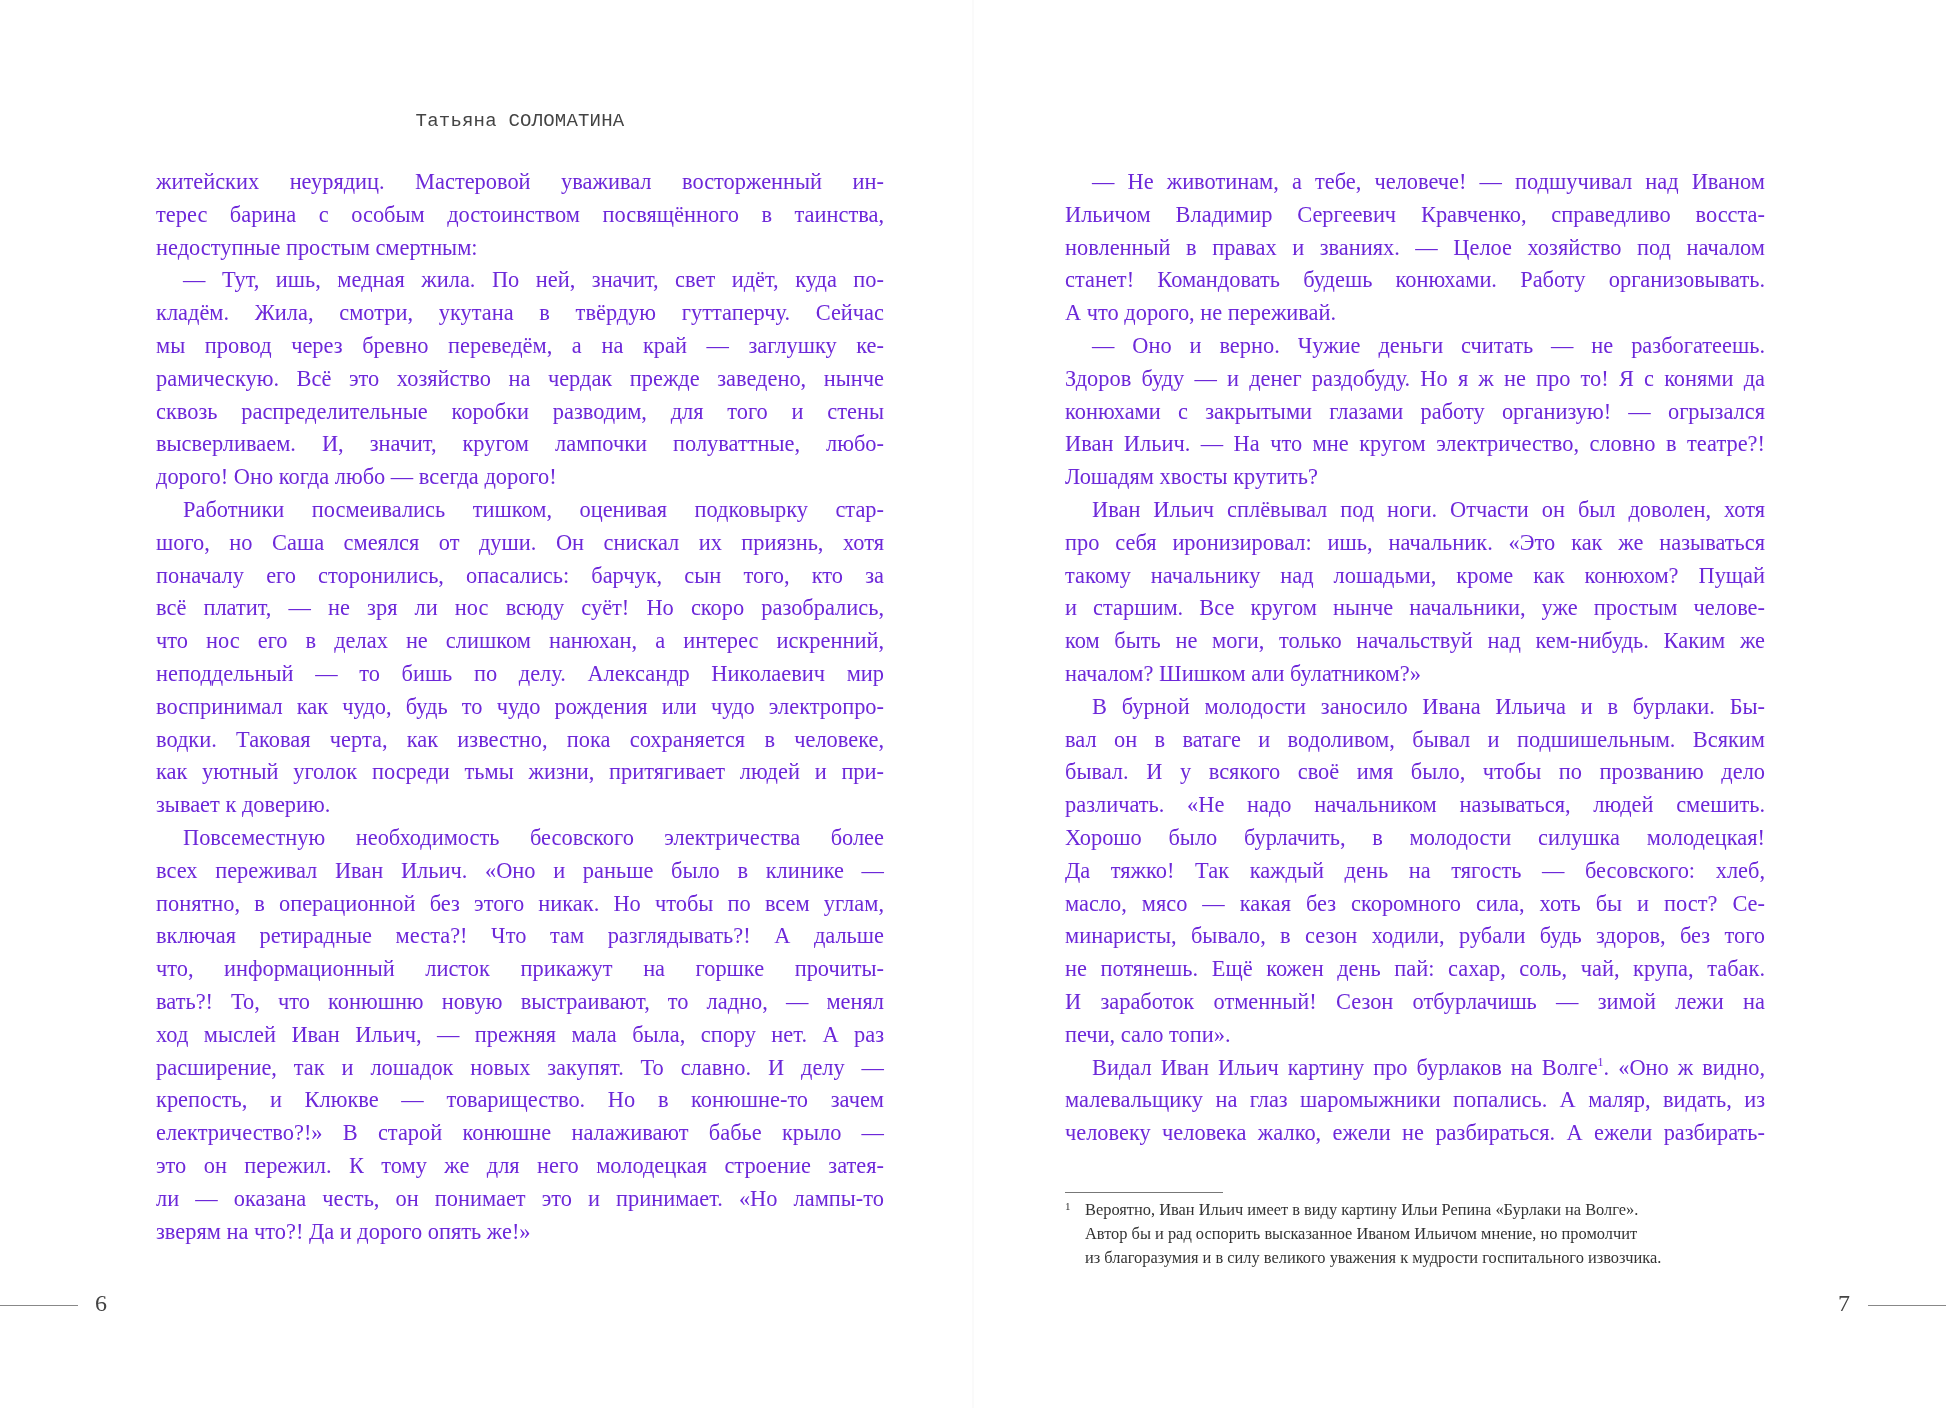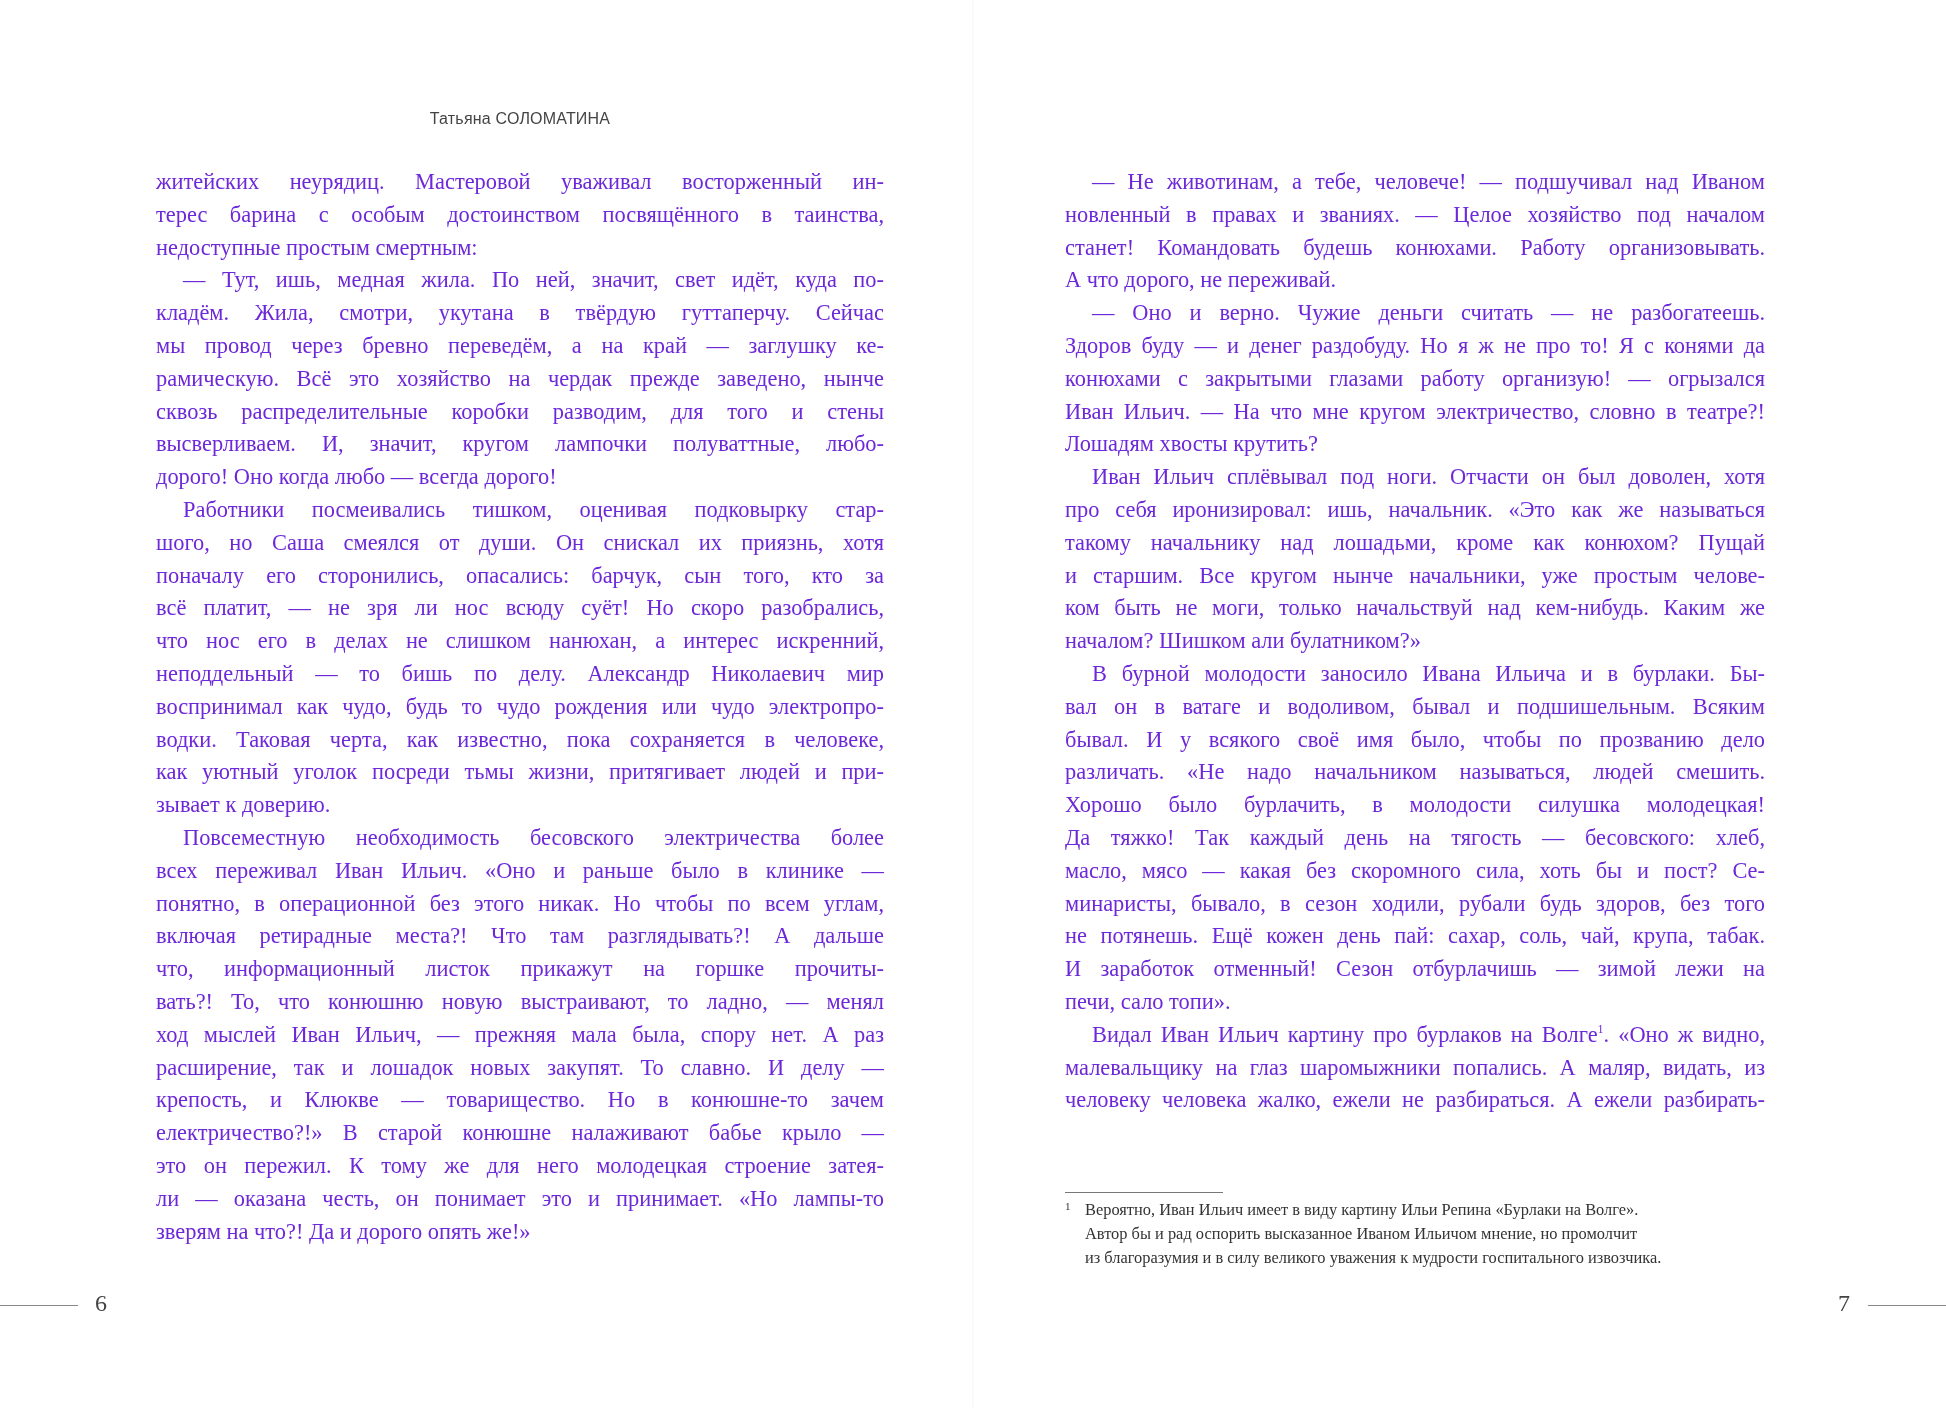--- a/index.html
+++ b/index.html
@@ -2,21 +2,21 @@
 <html><head>
 <meta charset="utf-8">
 <style>
   html, body { margin: 0; padding: 0; background: #ffffff; }
   body { width: 1946px; height: 1408px; position: relative; overflow: hidden; color: #2a2a2a; }
   .page { position: absolute; top: 0; height: 1408px; }
   .page.left { left: 0; width: 973px; }
   .page.right { left: 973px; width: 973px; }
   .running-head {
     position: absolute; top: 110px;
-    font-family: Liberation Sans, sans-serif; font-size: 16px; color: #444;
+    font-family: Liberation Mono, monospace; font-size: 19px; color: #444;
     letter-spacing: 0.2px; text-align: center;
   }
   .left .running-head { left: 155px; width: 730px; }
   .right .running-head { left: 85px; width: 710px; }
   .body-text {
     position: absolute; top: 166px;
     font-family: "Liberation Serif", serif; font-size: 22.4px; line-height: 32.8px; color: #6d28d9;
   }
   .left .body-text { left: 156px; width: 728px; }
   .right .body-text { left: 92px; width: 700px; }
@@ -83,20 +83,21 @@
     </div>
   <div class="folio-rule"></div>
   <div class="folio">6</div>
 </div>
 
 <div class="gutter"></div>
 
 <div class="page right">
   <div class="body-text" id="right-body">
       <div class="line indent">— Не животинам, а тебе, человече! — подшучивал над Иваном</div>
+      <div class="line">Ильичом Владимир Сергеевич Кравченко, справедливо восста-</div>
       <div class="line">новленный в правах и званиях. — Целое хозяйство под началом</div>
       <div class="line">станет! Командовать будешь конюхами. Работу организовывать.</div>
       <div class="line last">А что дорого, не переживай.</div>
       <div class="line indent">— Оно и верно. Чужие деньги считать — не разбогатеешь.</div>
       <div class="line">Здоров буду — и денег раздобуду. Но я ж не про то! Я с конями да</div>
       <div class="line">конюхами с закрытыми глазами работу организую! — огрызался</div>
       <div class="line">Иван Ильич. — На что мне кругом электричество, словно в театре?!</div>
       <div class="line last">Лошадям хвосты крутить?</div>
       <div class="line indent">Иван Ильич сплёвывал под ноги. Отчасти он был доволен, хотя</div>
       <div class="line">про себя иронизировал: ишь, начальник. «Это как же называться</div>

